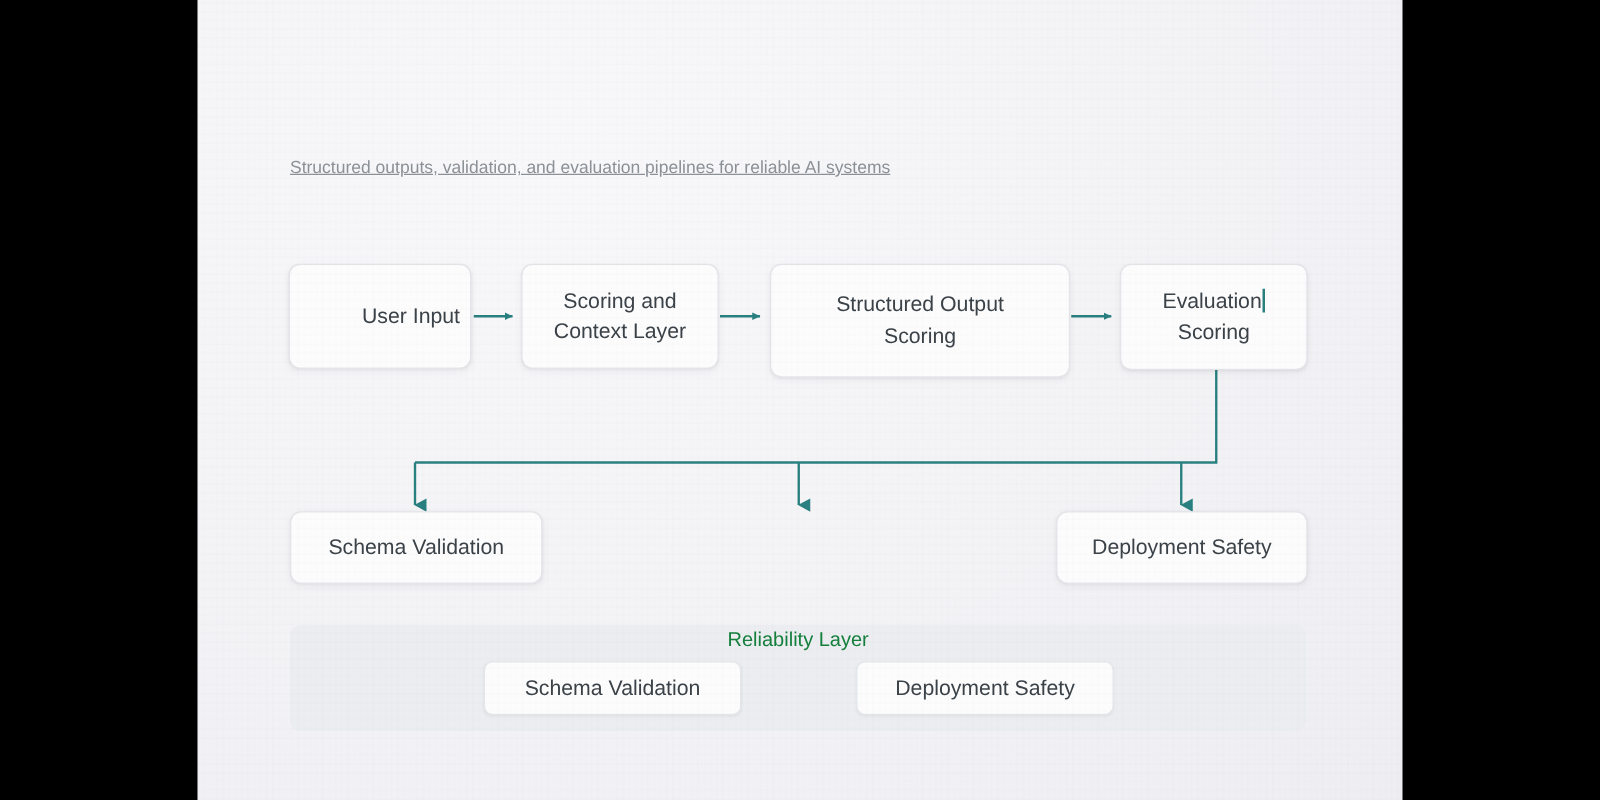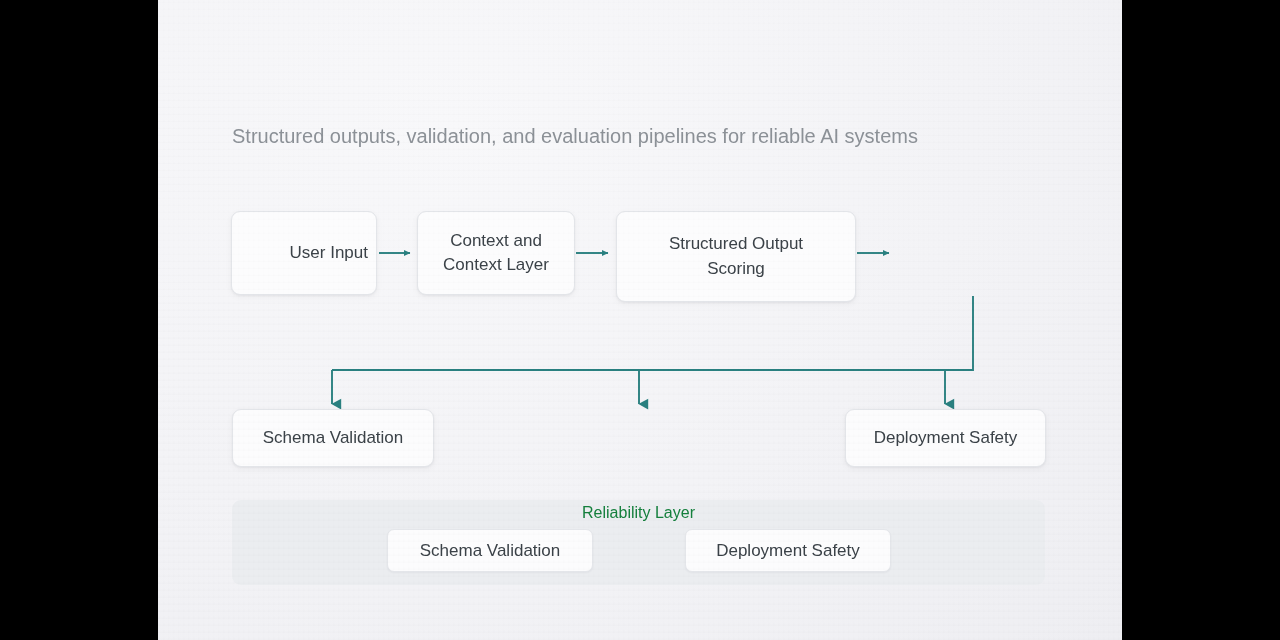--- a/index.html
+++ b/index.html
@@ -62,24 +62,25 @@
     font-size: 34px;
     font-weight: 700;
     letter-spacing: -0.2px;
     color: #333a41;
     white-space: nowrap;
   }
   #subtitle {
     position: absolute;
     left: 74px;
     top: 125px;
-    font-size: 20px;
+    font-size: 14px;
     font-weight: 400;
     color: #8c9197;
     white-space: nowrap;
+    text-decoration: underline;
   }
 
   
   .node {
     position: absolute;
     box-sizing: border-box;
     background: #fcfcfd;
     border: 1px solid #e3e5e9;
     border-radius: 9px;
     box-shadow: 0 1px 2px rgba(40,45,55,0.055),
@@ -186,32 +187,38 @@
         <line x1="787" y1="370" x2="787" y2="404" marker-end="url(#arrowD)"></line>
       </g>
     </svg>
 
     <div class="node" style="left:73px;  top:211px; width:146px; height:84px;justify-content:flex-end;">
       <span class="label">User Input</span>
     </div>
 
     <div class="node" style="left:259px; top:211px; width:158px; height:84px;">
       <div>
-        <span class="label">Context and</span>
+        <span class="label">Scoring and</span>
         <span class="label">Context Layer</span>
       </div>
     </div>
 
     <div class="node" style="left:458px; top:211px; width:240px; height:91px;">
       <div>
         <span class="label">Structured Output</span>
         <span class="label">Scoring</span>
       </div>
     </div>
 
+    <div class="node" style="left:738px; top:211px; width:150px; height:85px;">
+      <div>
+        <span class="label"><span>Evaluation</span><i class="caret"></i></span>
+        <span class="label">Scoring</span>
+      </div>
+    </div>
 
     <div class="node" style="left:74px;  top:409px; width:202px; height:58px;">
       <span class="label">Schema Validation</span>
     </div>
 
 
     <div class="node" style="left:687px; top:409px; width:201px; height:58px;">
       <span class="label">Deployment Safety</span>
     </div>
 

